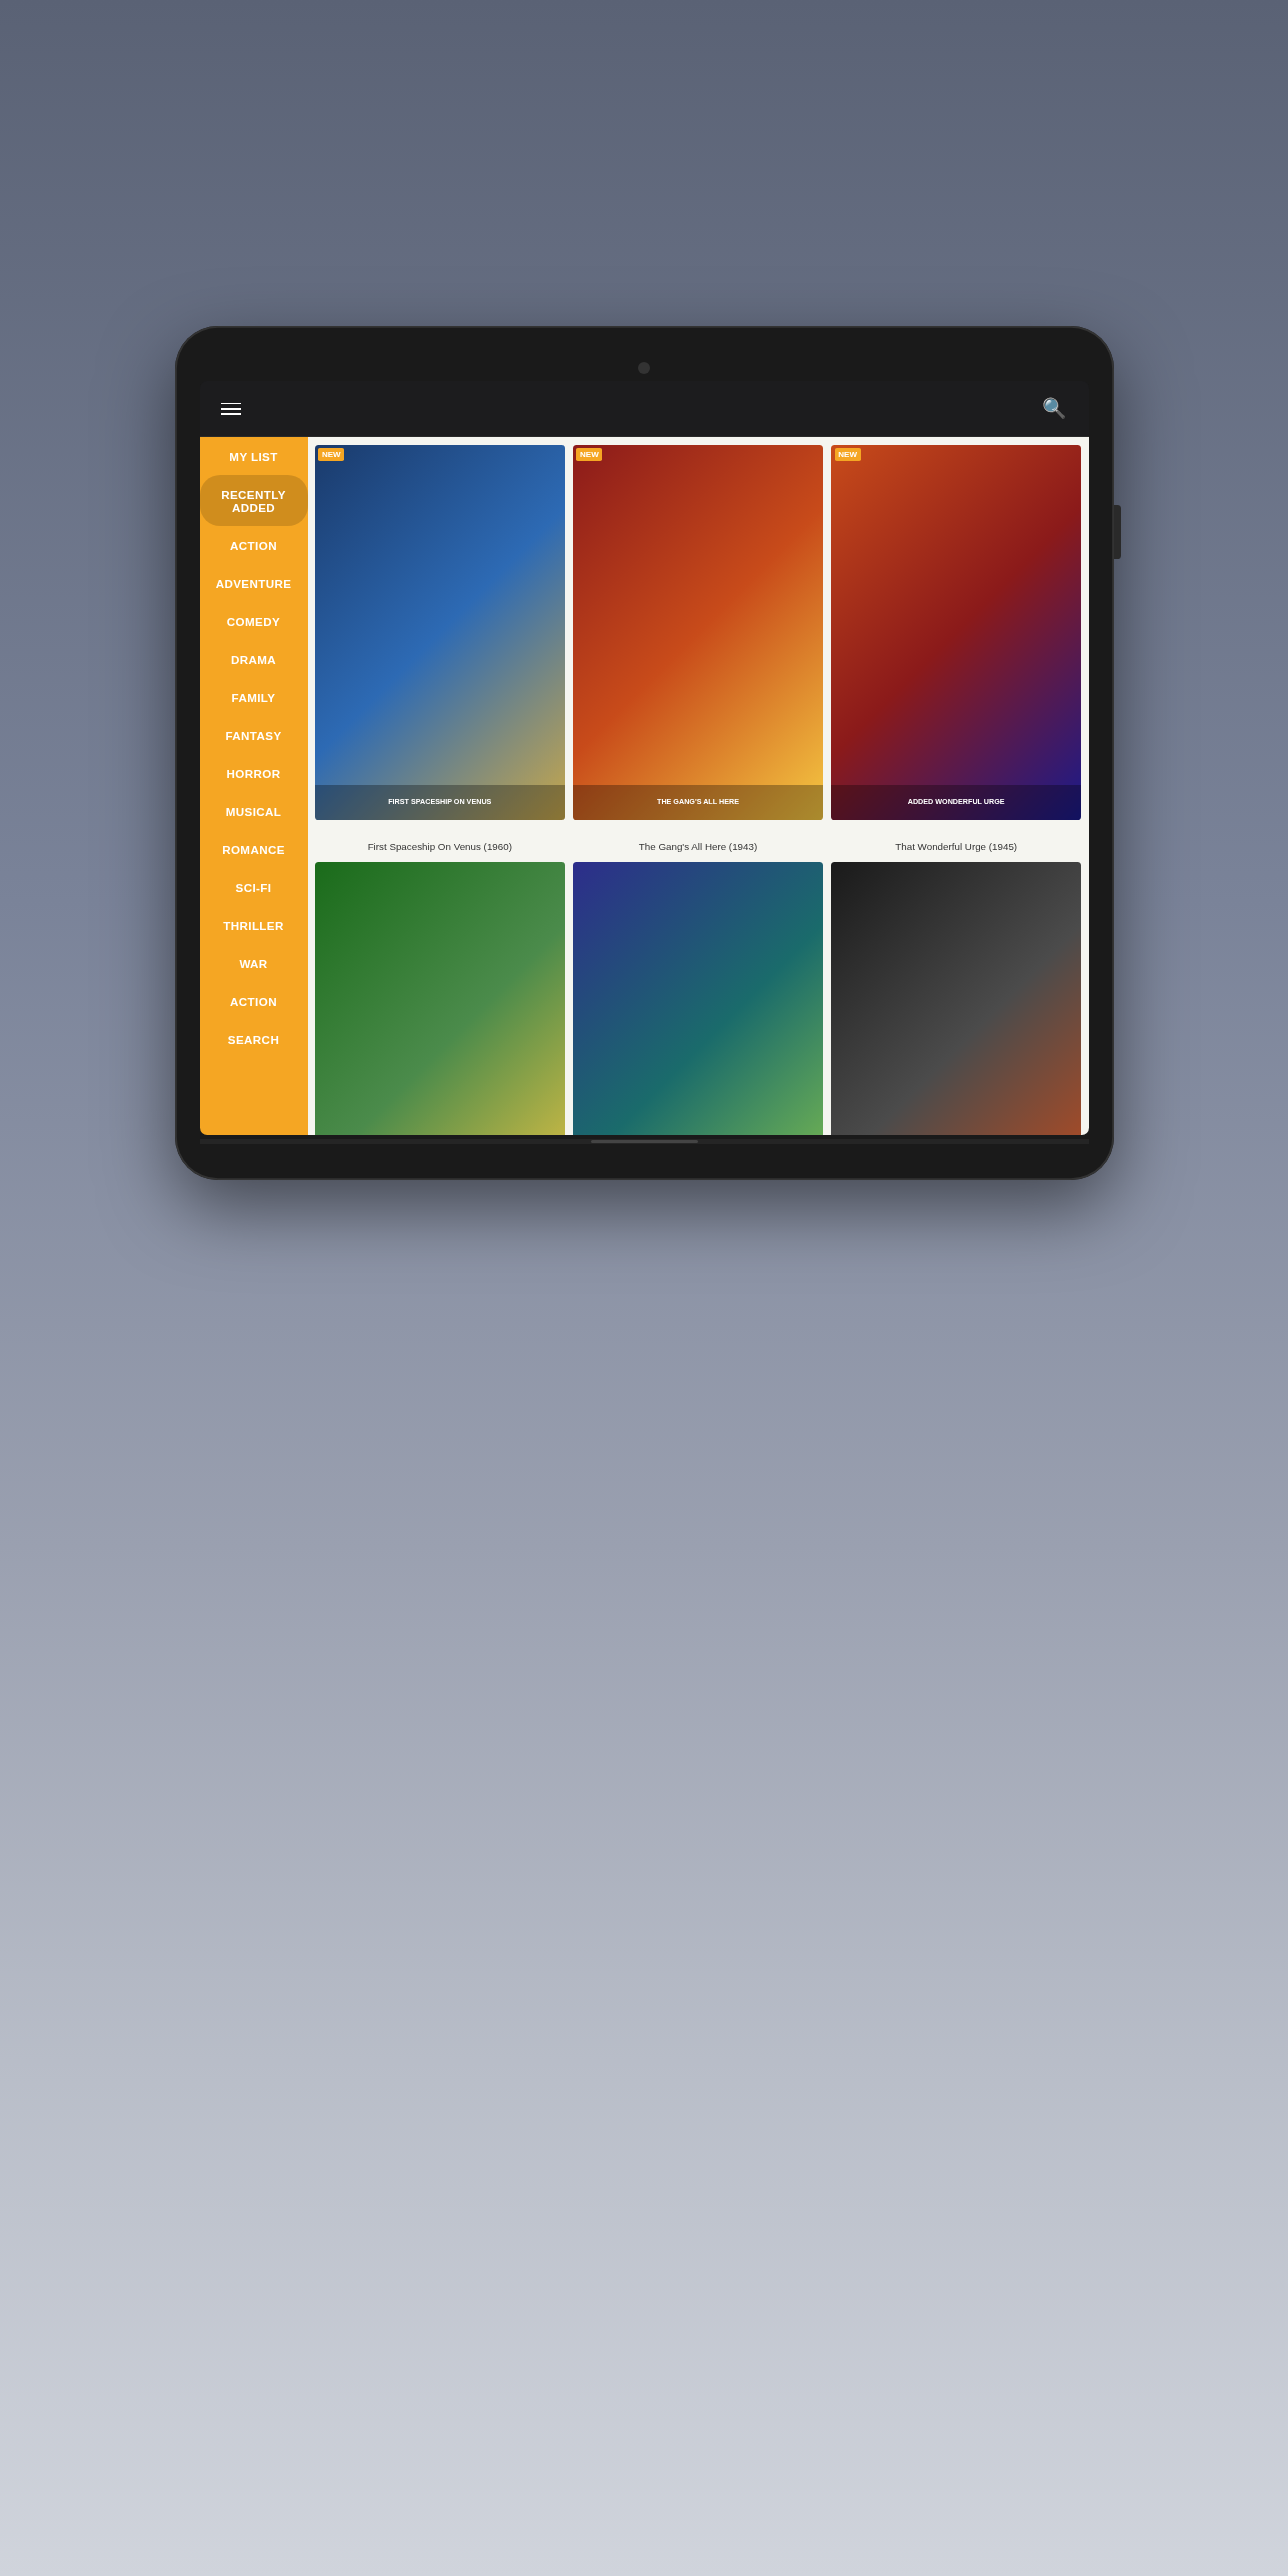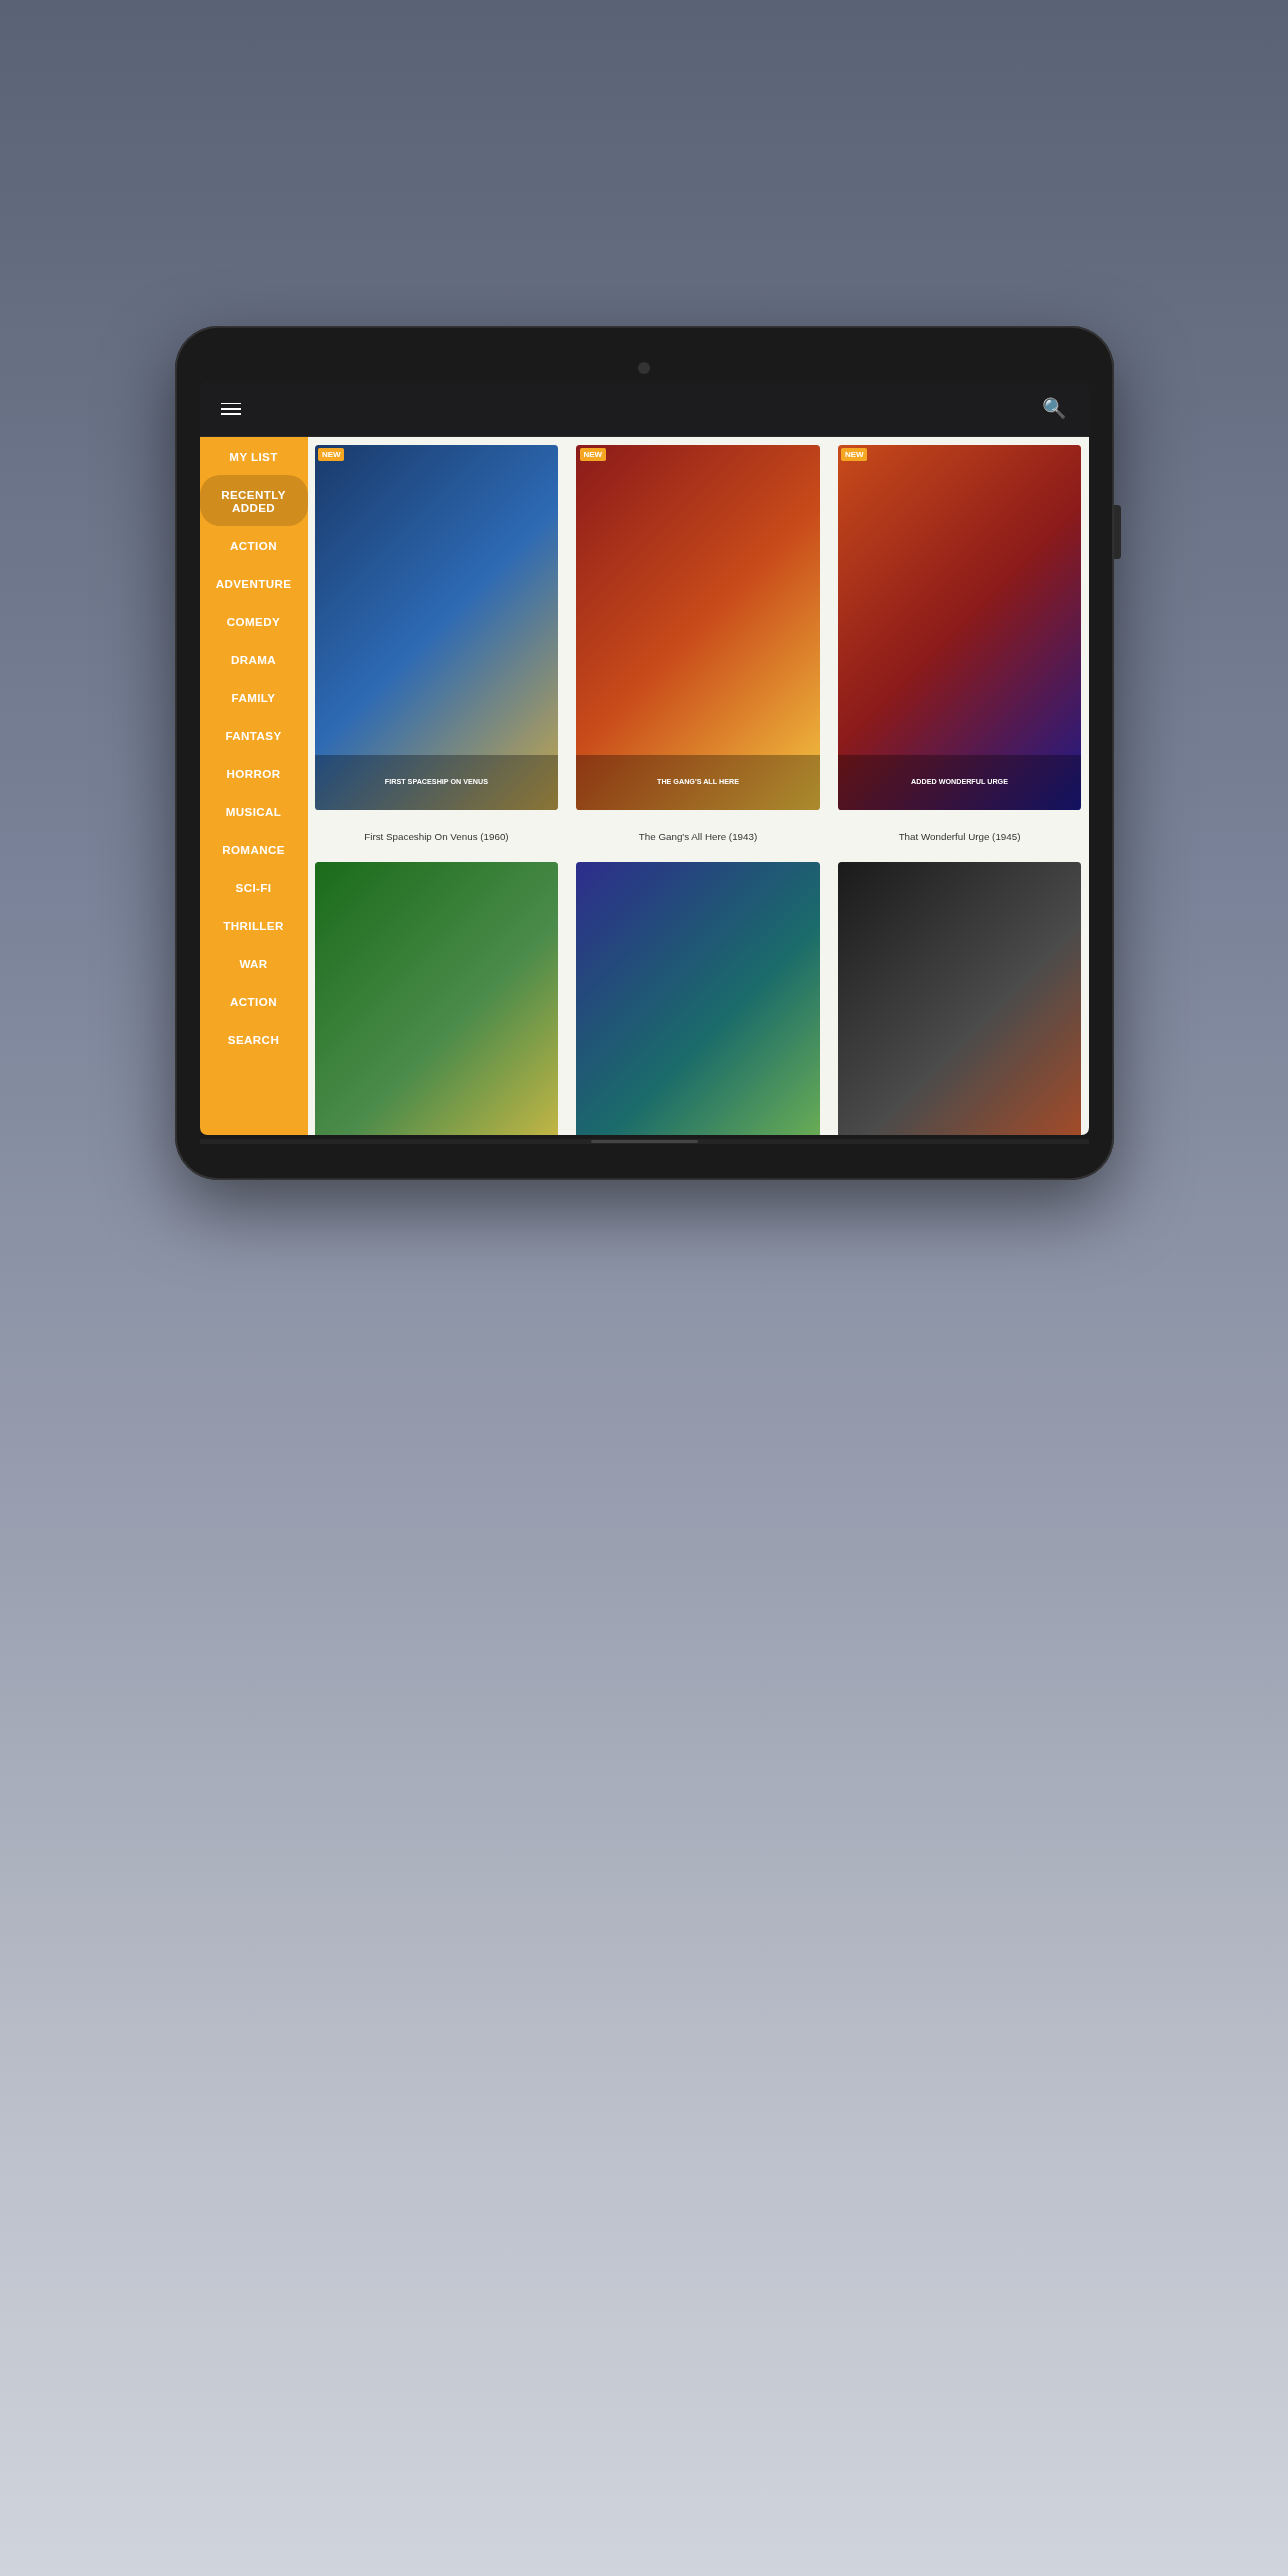--- a/index.html
+++ b/index.html
@@ -127,21 +127,21 @@
     .main-content {
       flex: 1;
       background: #f5f5f0;
       overflow-y: auto;
       padding: 7.2px;
     }
 
     .movie-grid {
       display: grid;
       grid-template-columns: repeat(3, 1fr);
-      gap: 18px;
+      gap: 8px;
     }
 
     .movie-item {
       cursor: pointer;
     }
 
     .movie-poster {
       width: 100%;
       aspect-ratio: 2/3;
       background: #ccc;
@@ -178,21 +178,21 @@
     .poster-4 { background: linear-gradient(135deg, #1a6b1a 0%, #4b8b4b 50%, #f5c842 100%); }
     .poster-5 { background: linear-gradient(135deg, #2d2d8b 0%, #1a6b6b 50%, #8bc84b 100%); }
     .poster-6 { background: linear-gradient(135deg, #1a1a1a 0%, #4b4b4b 50%, #c84b1a 100%); }
 
     
     .poster-text {
       position: absolute;
       bottom: 0;
       left: 0;
       right: 0;
-      padding: 23px;
+      padding: 13px;
       background: rgba(0,0,0,0.3);
       color: white;
       font-size: 7.2px;
       text-align: center;
       font-weight: 700;
       line-height: 1.2;
     }
 
     
     .tablet-side-btn {

